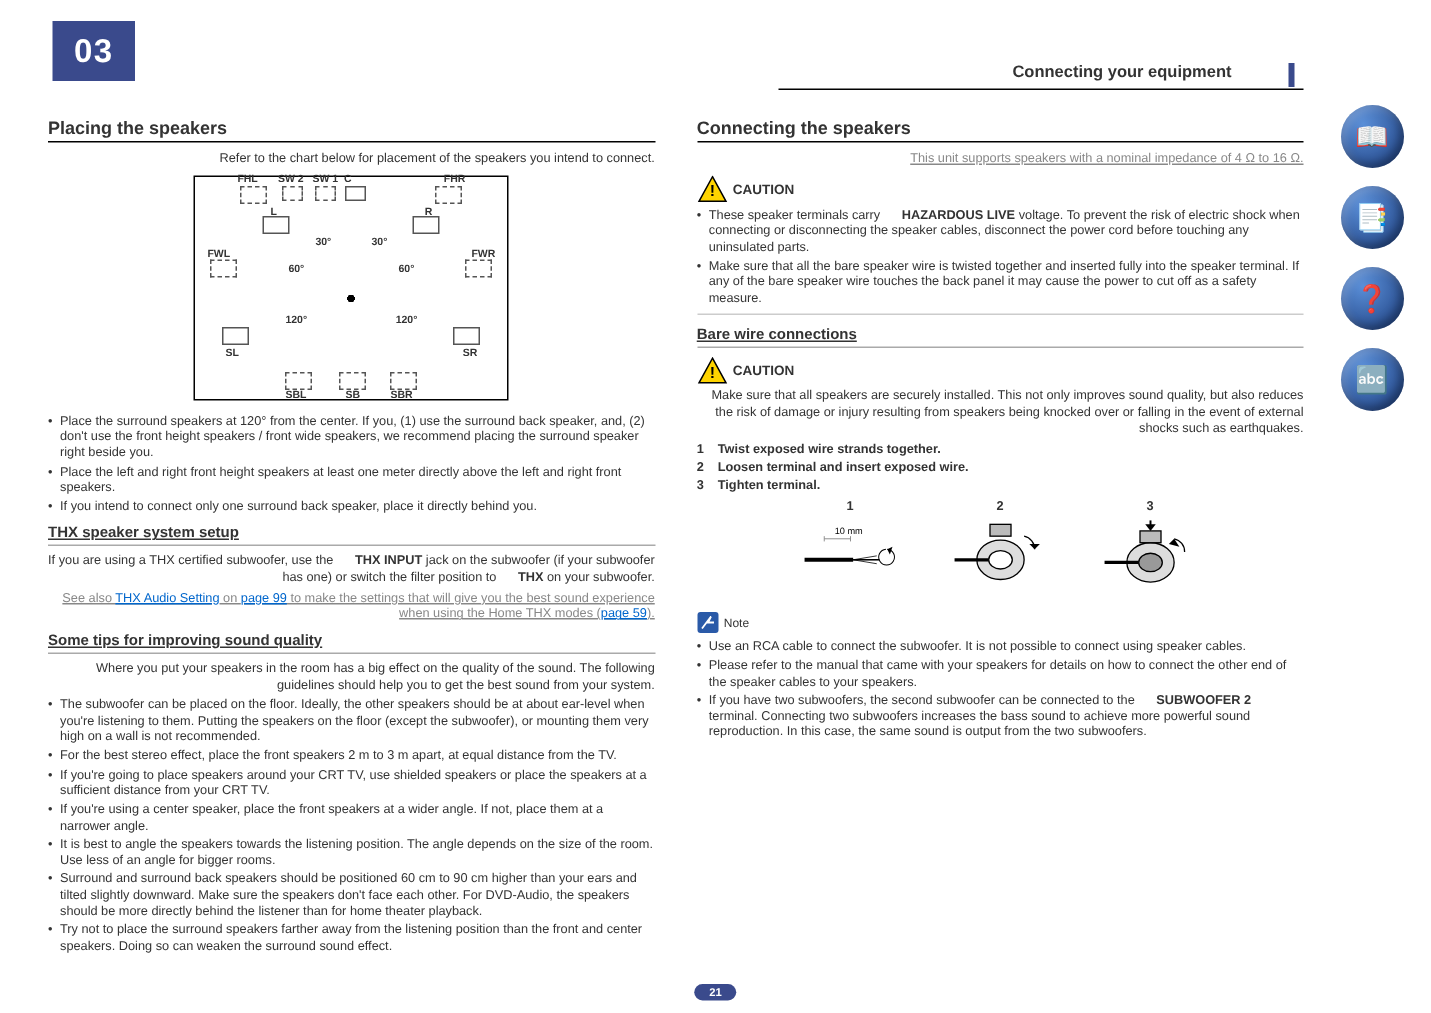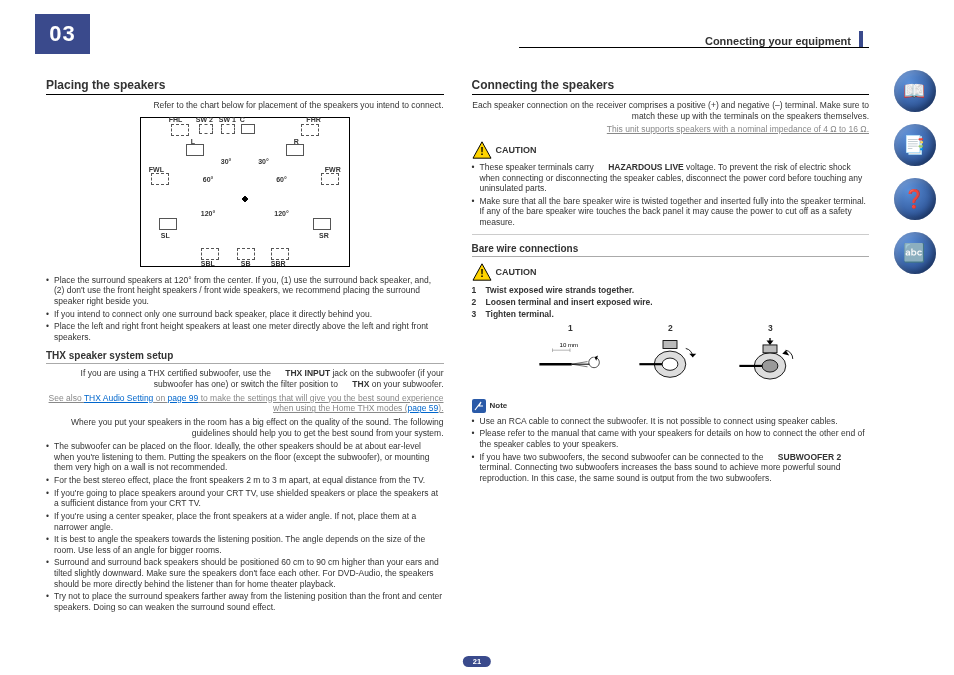--- a/index.html
+++ b/index.html
@@ -19,51 +19,53 @@
     width: 55px; height: 40px;
     background: #3a4a8c;
     color: #fff;
     font-size: 22px;
     font-weight: bold;
     display: flex; align-items: center; justify-content: center;
     letter-spacing: 1px;
   }
   .top-bar {
     position: absolute;
-    top: 30px; right: 85px;
+    top: 42px; right: 85px;
     height: 18px;
     width: 350px;
     border-bottom: 1px solid #000;
-    display: flex; justify-content: flex-end; align-items: flex-end;
+    display: flex; justify-content: flex-end; align-items: flex-start;
     padding-right: 6px;
+    gap: 30px;
   }
   .top-bar-end { width: 4px; height: 16px; background: #3a4a8c; margin-left: 8px; }
   .section-title { font-size: 11px; font-weight: bold; }
   .columns {
     position: absolute;
     top: 78px;
-    left: 46px;
+    left: 32px;
     right: 85px;
     display: flex;
     gap: 28px;
   }
   .col { flex: 1; }
   h2 {
     font-size: 12px;
     font-weight: bold;
     border-bottom: 1px solid #000;
     padding-bottom: 2px;
     margin-bottom: 5px;
   }
   h3 {
     font-size: 10px;
     font-weight: bold;
     border-bottom: 1px solid #aaa;
     padding-bottom: 2px;
     margin: 8px 0 4px;
+    text-decoration: underline;
   }
   p { line-height: 1.25; margin-bottom: 3px; text-align: right; }
   ul.bullets { list-style: none; margin: 3px 0; }
   ul.bullets li { margin-bottom: 2px; padding-left: 8px; position: relative; line-height: 1.25; }
   ul.bullets li::before { content: "•"; position: absolute; left: 0; }
   ol.steps { list-style: none; counter-reset: step; margin: 4px 0; }
   ol.steps li { counter-increment: step; font-weight: bold; padding-left: 14px; position: relative; margin-bottom: 2px; }
   ol.steps li::before { content: counter(step); position: absolute; left: 0; }
   .link { color: #0066cc; text-decoration: underline; }
   .speaker-diagram {
@@ -86,21 +88,21 @@
   .caution-icon {
     width: 20px; height: 18px; display: inline-block; position: relative;
   }
   .caution-icon svg { width: 100%; height: 100%; }
   .caution-label { font-size: 9px; font-weight: bold; text-align: right; }
   .note-row { display: flex; align-items: center; gap: 4px; margin: 6px 0 2px; }
   .note-icon {
     width: 14px; height: 14px; background: #2a5aa8; border-radius: 2px;
     display: flex; align-items: center; justify-content: center; color: #fff;
   }
-  .note-label { font-size: 8px; font-weight: bold; }
+  .note-label { font-size: 8px; font-weight: normal; }
   .hr { border-top: 1px solid #ccc; margin: 6px 0; }
   .wire-fig {
     display: flex; justify-content: center; gap: 30px; margin: 4px 0 10px;
   }
   .wire-step { text-align: center; }
   .wire-step .num { font-weight: bold; margin-bottom: 4px; display:block; }
   .wire-step svg { width: 70px; height: 50px; }
   .page-badge {
     position: absolute; bottom: 8px; left: 50%; transform: translateX(-50%);
     background: #3a4a8c; color: #fff; border-radius: 8px;
@@ -175,47 +177,47 @@
       <div class="spk" style="left:60px;bottom:6px"></div>
       <span class="lbl" style="left:60px;bottom:-1px">SBL</span>
       <div class="spk" style="left:96px;bottom:6px"></div>
       <span class="lbl" style="left:100px;bottom:-1px">SB</span>
       <div class="spk" style="left:130px;bottom:6px"></div>
       <span class="lbl" style="left:130px;bottom:-1px">SBR</span>
     </div>
 
     <ul class="bullets">
       <li>Place the surround speakers at 120° from the center. If you, (1) use the surround back speaker, and, (2) don't use the front height speakers / front wide speakers, we recommend placing the surround speaker right beside you.</li>
+      <li>Place the left and right front height speakers at least one meter directly above the left and right front speakers.</li>
       <li>If you intend to connect only one surround back speaker, place it directly behind you.</li>
-      <li>Place the left and right front height speakers at least one meter directly above the left and right front speakers.</li>
     </ul>
 
     <h3>THX speaker system setup</h3>
     <p>
       <span>If you are using a THX certified subwoofer, use the </span><strong class="bold">THX INPUT</strong><span> jack on the subwoofer (if your subwoofer has one) or switch the filter position to </span><strong class="bold">THX</strong><span> on your subwoofer.</span>
     </p>
     <p class="gray">
       <span>See also </span><span class="link">THX Audio Setting</span><span> on </span><span class="link">page 99</span><span> to make the settings that will give you the best sound experience when using the Home THX modes (</span><span class="link">page 59</span><span>).</span>
     </p>
 
+    <h3>Some tips for improving sound quality</h3>
     <p>Where you put your speakers in the room has a big effect on the quality of the sound. The following guidelines should help you to get the best sound from your system.</p>
     <ul class="bullets">
       <li>The subwoofer can be placed on the floor. Ideally, the other speakers should be at about ear-level when you're listening to them. Putting the speakers on the floor (except the subwoofer), or mounting them very high on a wall is not recommended.</li>
       <li>For the best stereo effect, place the front speakers 2 m to 3 m apart, at equal distance from the TV.</li>
       <li>If you're going to place speakers around your CRT TV, use shielded speakers or place the speakers at a sufficient distance from your CRT TV.</li>
       <li>If you're using a center speaker, place the front speakers at a wider angle. If not, place them at a narrower angle.</li>
       <li>It is best to angle the speakers towards the listening position. The angle depends on the size of the room. Use less of an angle for bigger rooms.</li>
       <li>Surround and surround back speakers should be positioned 60 cm to 90 cm higher than your ears and tilted slightly downward. Make sure the speakers don't face each other. For DVD-Audio, the speakers should be more directly behind the listener than for home theater playback.</li>
       <li>Try not to place the surround speakers farther away from the listening position than the front and center speakers. Doing so can weaken the surround sound effect.</li>
     </ul>
   </div>
 
   <div class="col">
     <h2>Connecting the speakers</h2>
-    <p>Each speaker connection on the receiver comprises a positive (+) and negative (–) terminal. Make sure to match these up with the terminals on the speakers themselves.</p>
     <p class="gray">This unit supports speakers with a nominal impedance of 4 Ω to 16 Ω.</p>
 
     <div class="caution-row">
       <span class="caution-icon">
         <svg viewBox="0 0 24 22">
             <polygon points="12,1 23,21 1,21" fill="#ffd400" stroke="#000" stroke-width="1.2"></polygon>
             <text x="12" y="17" text-anchor="middle" font-size="13" font-weight="bold">!</text>
           </svg>
       </span>
       <span class="caution-label">CAUTION</span>
@@ -229,20 +231,21 @@
     <h3>Bare wire connections</h3>
     <div class="caution-row">
       <span class="caution-icon">
         <svg viewBox="0 0 24 22">
             <polygon points="12,1 23,21 1,21" fill="#ffd400" stroke="#000" stroke-width="1.2"></polygon>
             <text x="12" y="17" text-anchor="middle" font-size="13" font-weight="bold">!</text>
           </svg>
       </span>
       <span class="caution-label">CAUTION</span>
     </div>
+    <p>Make sure that all speakers are securely installed. This not only improves sound quality, but also reduces the risk of damage or injury resulting from speakers being knocked over or falling in the event of external shocks such as earthquakes.</p>
 
     <ol class="steps">
       <li>Twist exposed wire strands together.</li>
       <li>Loosen terminal and insert exposed wire.</li>
       <li>Tighten terminal.</li>
     </ol>
 
     <div class="wire-fig">
       <div class="wire-step">
         <span class="num">1</span>

